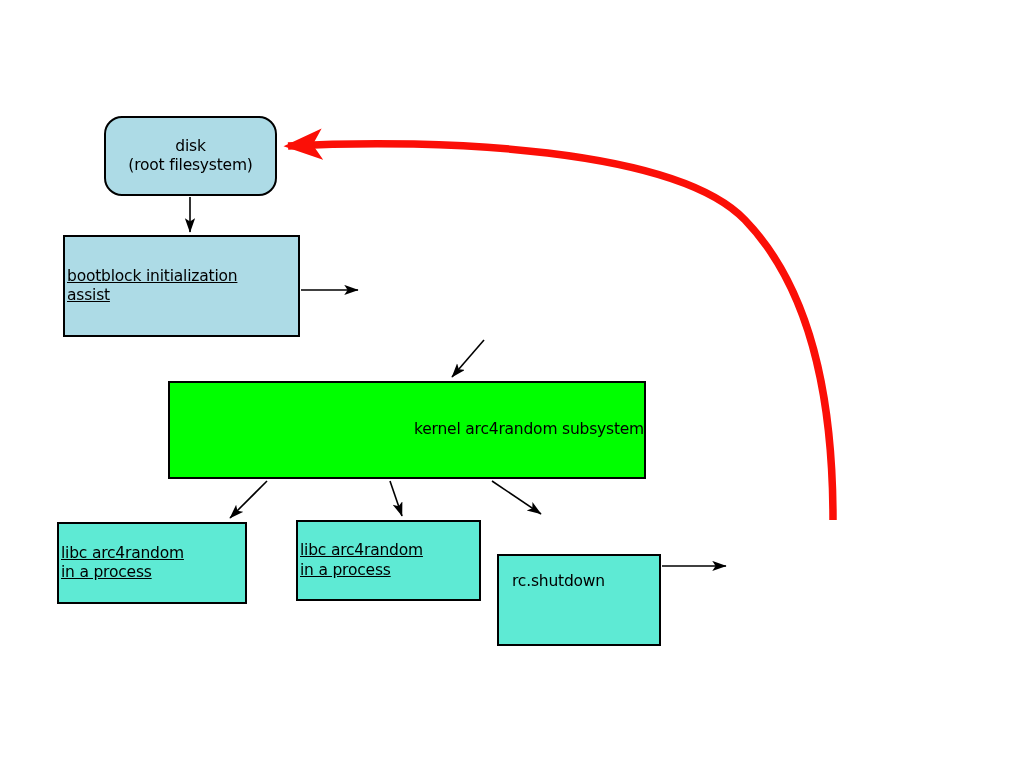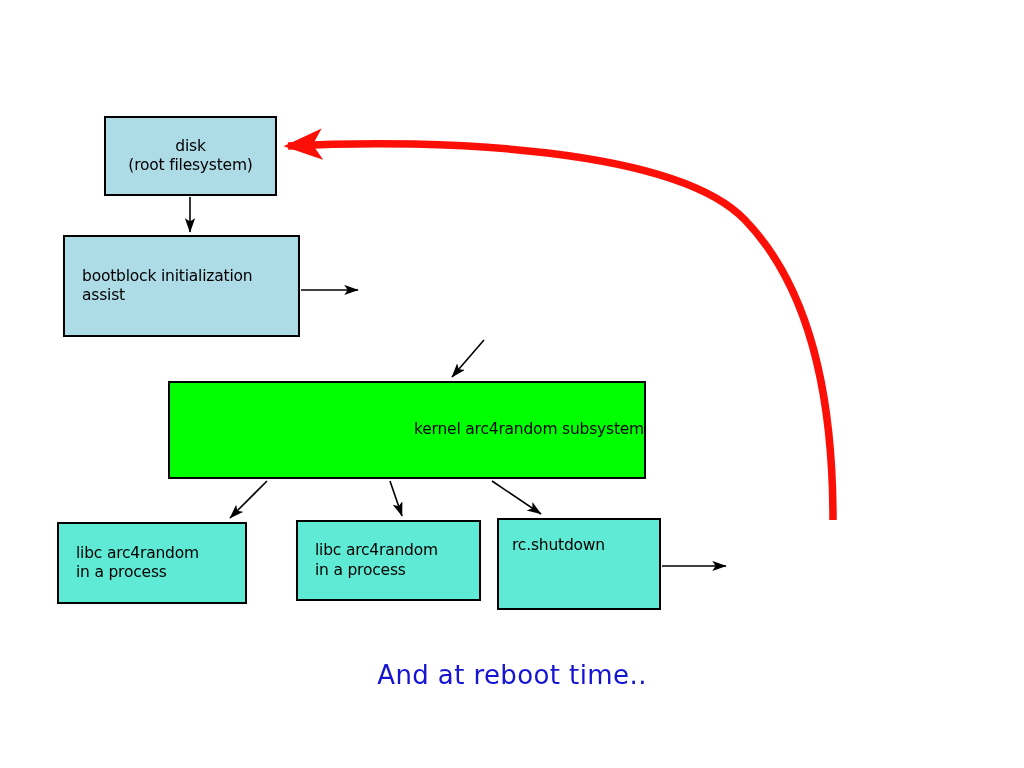--- a/index.html
+++ b/index.html
@@ -44,31 +44,33 @@
 
   .align-center {
     align-items: center;
     justify-content: center;
     text-align: center;
   }
   .align-left {
     align-items: center;
     justify-content: flex-start;
     text-align: left;
-    padding-left: 17px;
+    padding-left: 2px;
+    text-decoration: underline;
   }
   .align-topleft {
     align-items: flex-start;
     justify-content: flex-start;
     text-align: left;
     padding-left: 13px;
     padding-top: 16px;
+    margin-top: 36px;
   }
 
-  #node-disk            { left:104px; top:116px;  width:173px; height:80px; }
+  #node-disk            { left:104px; top:116px;  width:173px; height:80px;border-radius:18px; }
   #node-bootblock       { left:63px;  top:235px;  width:237px; height:102px; }
   #node-kernel-entropy  { left:362px; top:236px;  width:277px; height:102px; }
   #node-arc4random      { left:168px; top:381px;  width:478px; height:98px;justify-content:flex-end; }
   #node-libc-1          { left:57px;  top:522px;  width:190px; height:82px; }
   #node-libc-2          { left:296px; top:520px;  width:185px; height:81px; }
   #node-rcshutdown      { left:497px; top:518px;  width:164px; height:92px; }
   #node-dd              { left:730px; top:519px;  width:233px; height:92px; }
 
   #title {
     position: absolute;
@@ -151,15 +153,14 @@
   <div class="node fill-orange align-left" id="node-libc-2">
     <span>libc arc4random
 in a process</span>
   </div>
 
   <div class="node fill-orange align-topleft" id="node-rcshutdown">
     <span>rc.shutdown</span>
   </div>
 
 
-  <div id="footnote">And at reboot time..</div>
 
 </div>
 
 </body></html>

